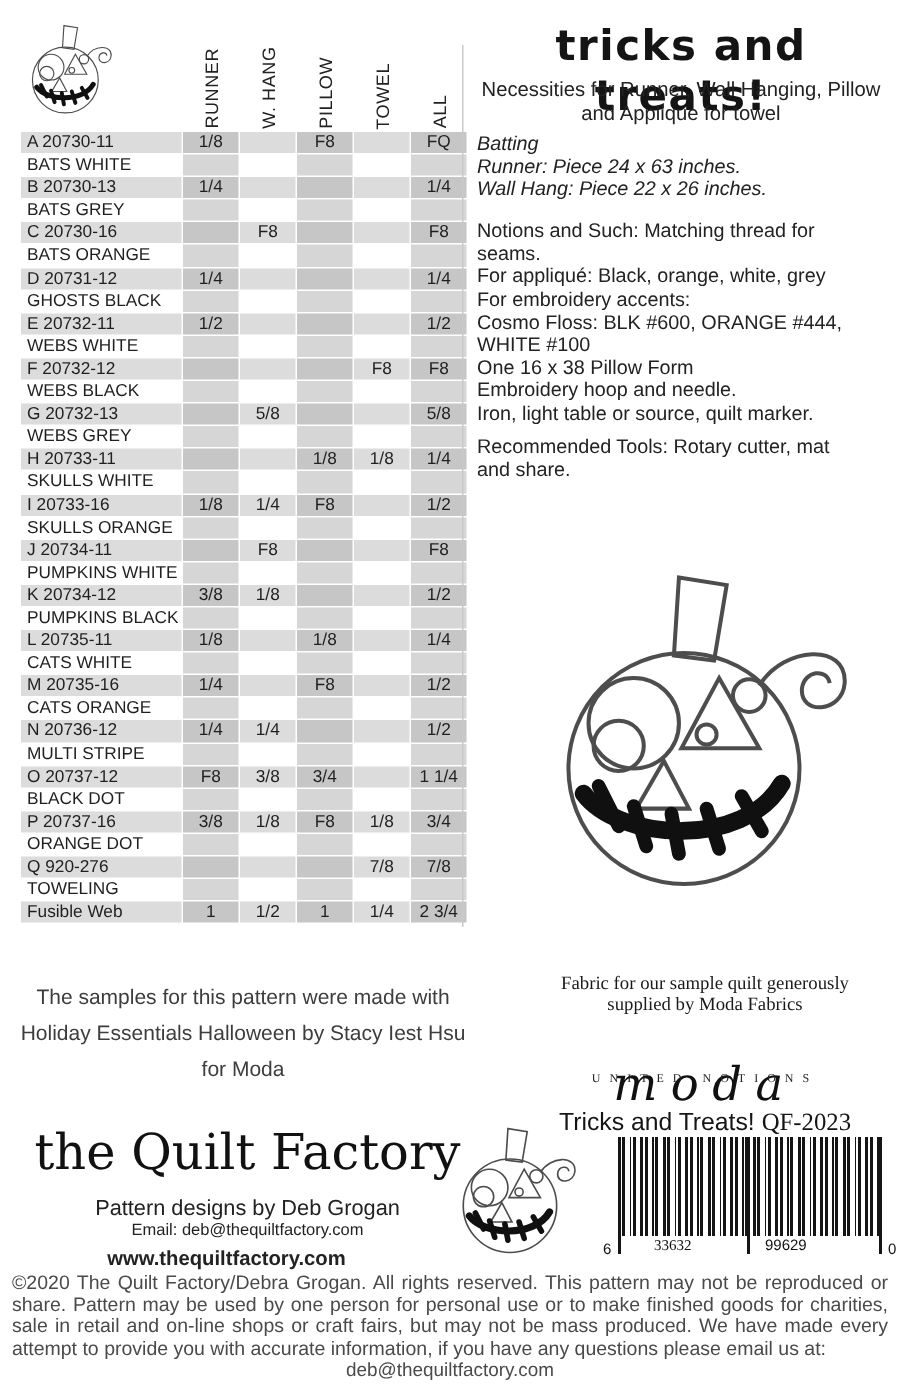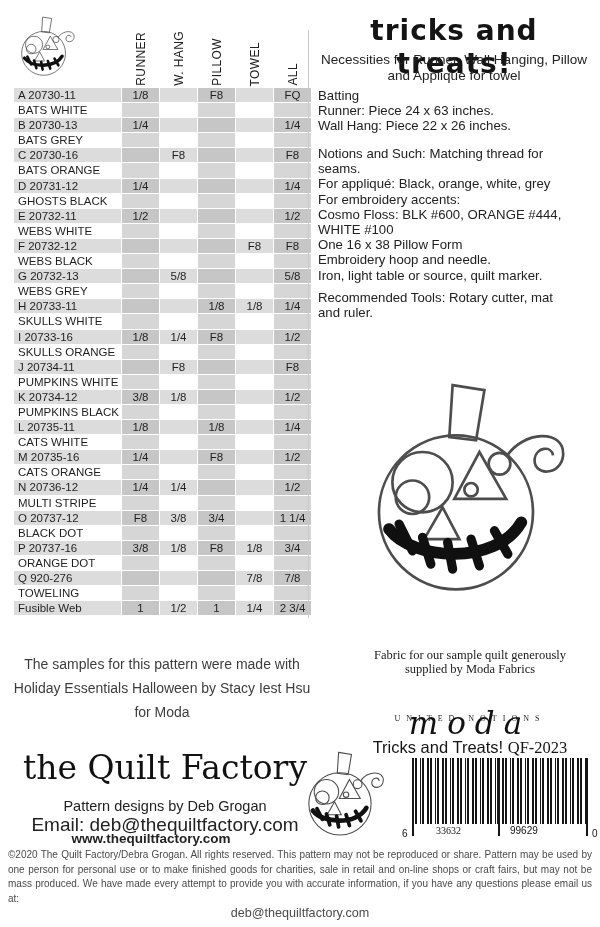--- a/index.html
+++ b/index.html
@@ -25,21 +25,21 @@
   #divider{position:absolute;left:308px;top:30px;width:1px;height:588px;background:#c9c9c9;}
 
   
   #title{position:absolute;left:308px;top:14px;width:292px;text-align:center;
     font-family:"DejaVu Sans",sans-serif;font-weight:bold;font-size:28px;
     letter-spacing:1px;color:#141414;}
   #subtitle{position:absolute;left:308px;top:52px;width:292px;text-align:center;
     font-size:13.5px;line-height:16px;color:#222;}
   .info-block{position:absolute;left:318px;width:276px;font-size:13.2px;
     line-height:15.2px;color:#222;}
-  #batting{top:88px;}
+  #batting{top:88px;font-style:italic;}
   #notions{top:146px;}
   #tools{top:290px;}
 
   
   .pumpkin{position:absolute;}
   #pumpkin-header{left:14px;top:12px;width:62px;height:66px;}
   #pumpkin-big{left:352px;top:370px;width:218px;height:226px;}
   #pumpkin-small{left:298px;top:744px;width:88px;height:96px;}
 
   
@@ -52,21 +52,21 @@
     letter-spacing:9px;color:#111;margin-top:25px;}
   #moda-tagline{position:absolute;left:360px;top:714px;width:220px;text-align:center;
     font-family:"Liberation Serif",serif;font-size:8px;letter-spacing:6px;color:#222;}
 
   #qf-logo{position:absolute;left:20px;top:748px;width:290px;text-align:center;
     font-family:"DejaVu Serif",serif;font-size:33px;color:#111;
     white-space:nowrap;}
   #designer-line{position:absolute;left:20px;top:798px;width:290px;text-align:center;
     font-size:14.5px;color:#222;}
   #email-line{position:absolute;left:20px;top:814px;width:290px;text-align:center;
-    font-size:19px;color:#222;}
+    font-size:11px;color:#222;}
   #website-line{position:absolute;left:6px;top:831px;width:290px;text-align:center;
     font-size:13.5px;font-weight:bold;color:#222;}
 
   #pattern-title-line{position:absolute;left:340px;top:738px;width:260px;text-align:center;
     font-size:16.5px;color:#151515;}
   #pattern-title-line .code{font-family:"Liberation Serif",serif;}
 
   #barcode{position:absolute;left:412px;top:758px;width:176px;height:86px;}
   #barcode .bars{position:absolute;left:0;top:0;width:176px;height:66px;
     background:repeating-linear-gradient(90deg,
@@ -76,21 +76,21 @@
   #barcode .g-left{left:0;}
   #barcode .g-mid{left:86px;}
   #barcode .g-right{left:174px;}
   #barcode .dig{position:absolute;top:67px;font-size:10px;color:#111;background:#fff;padding:0 2px;}
   #barcode .d0{left:-12px;top:70px;}
   #barcode .d1{left:22px;font-family:Liberation Serif, serif;}
   #barcode .d2{left:96px;}
   #barcode .d3{left:178px;top:70px;background:none;}
 
   #copyright{position:absolute;left:8px;top:848px;width:584px;text-align:justify;
-    font-size:10px;line-height:14.5px;color:#4a4a4a;}
+    font-size:13px;line-height:14.5px;color:#4a4a4a;}
   #copyright-email{position:absolute;left:8px;top:906px;width:584px;text-align:center;
     font-size:12.6px;color:#4a4a4a;}
 </style>
 </head>
 <body>
 
 <svg width="0" height="0" style="position:absolute">
   <symbol id="pumpkin" viewBox="0 0 130 135">
     <g fill="none" stroke="#4d4d4d" stroke-width="1.6">
       <path d="M60,9 L79,12 L74,42 L58,40 Z"></path>
@@ -371,21 +371,21 @@
       <div>For appliqué: Black, orange, white, grey</div>
       <div>For embroidery accents:</div>
       <div>Cosmo Floss: BLK #600, ORANGE #444,</div>
       <div>WHITE #100</div>
       <div>One 16 x 38 Pillow Form</div>
       <div>Embroidery hoop and needle.</div>
       <div>Iron, light table or source, quilt marker.</div>
     </div>
   <div class="info-block" id="tools">
       <div>Recommended Tools:  Rotary cutter, mat</div>
-      <div>and ruler.</div>
+      <div>and share.</div>
     </div>
 
   <svg class="pumpkin" id="pumpkin-big">
     <use href="#pumpkin"></use>
   </svg>
 
   <div id="samples-note">
       <div>The samples for this pattern were made with</div>
       <div>Holiday Essentials Halloween by Stacy Iest Hsu</div>
       <div>for Moda</div>

